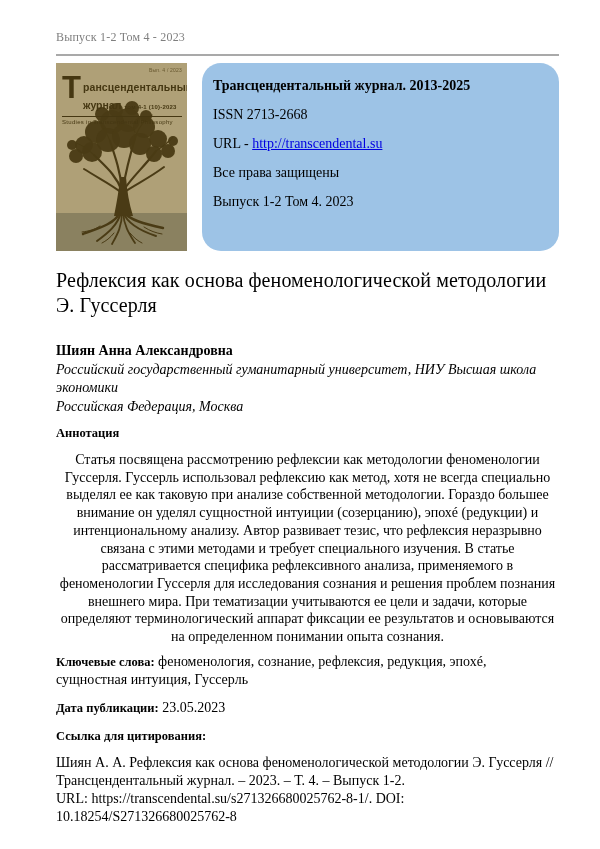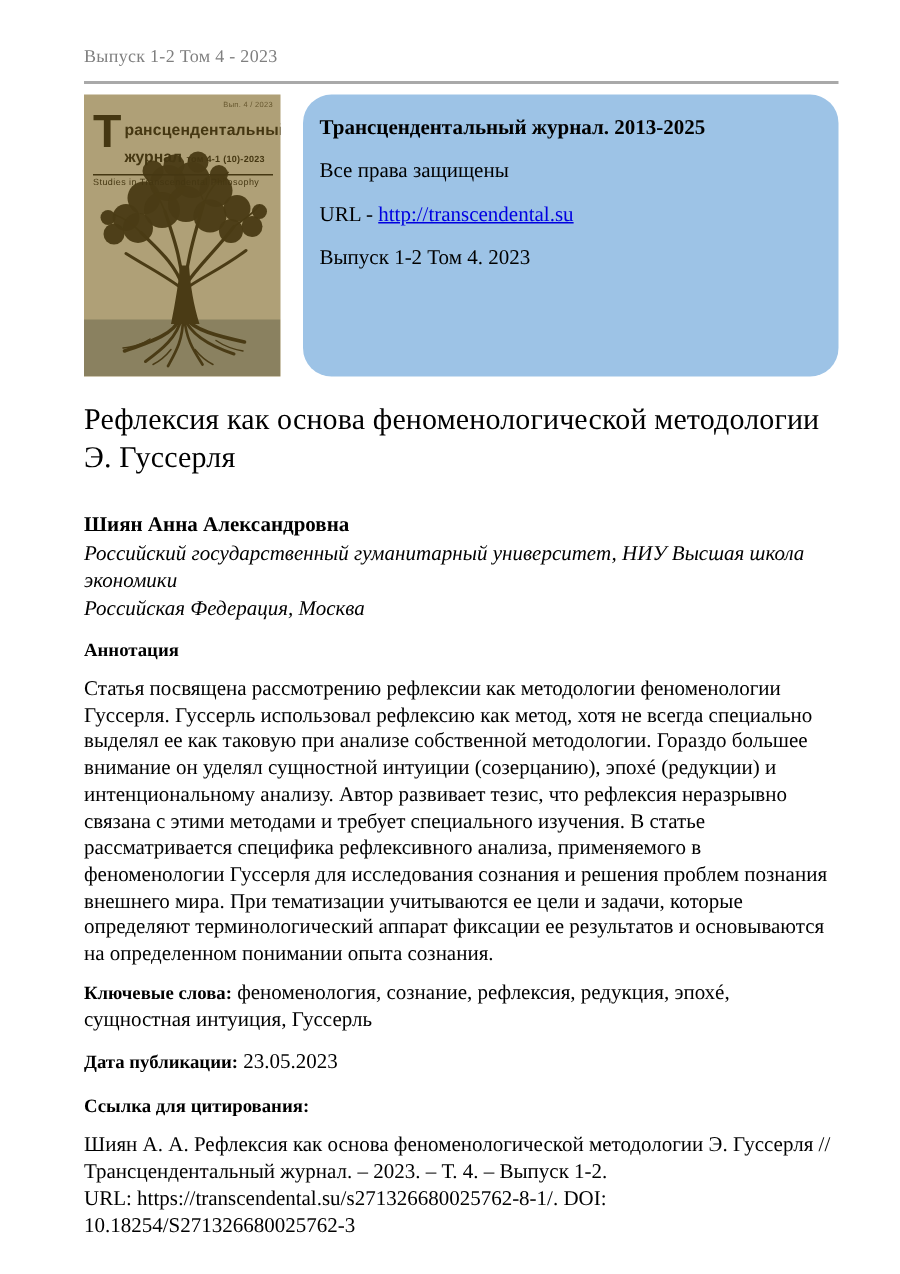--- a/index.html
+++ b/index.html
@@ -50,21 +50,21 @@
   
   .article-title {
     margin-top: 17px; width: 503px;
     font-size: 20px; font-weight: normal; line-height: 25px; letter-spacing: 0.1px;
   }
   .author-block { margin-top: 24px; width: 503px; font-size: 14px; line-height: 18.5px; }
   .author-name { font-weight: bold; }
   .affiliation { font-style: italic; white-space: pre-line; }
 
   .section-label { margin-top: 10px; font-size: 12.5px; font-weight: bold; }
-  .abstract { margin-top: 10px; width: 503px; font-size: 14px; line-height: 17.7px; text-align: left; }
+  .abstract { margin-top: 10px; width: 503px; font-size: 14px; line-height: 17.7px; text-align: center; }
 
   .keywords { margin-top: 7px; width: 503px; font-size: 14px; line-height: 18.5px; }
   .inline-label { font-size: 12.5px; font-weight: bold; }
 
   .pubdate { margin-top: 10px; font-size: 14px; }
   .citation-label { margin-top: 13px; font-size: 12.5px; font-weight: bold; }
   .citation { margin-top: 10px; width: 503px; font-size: 14px; line-height: 18.2px; white-space: pre-line; }
 </style>
 </head>
 <body>
@@ -139,22 +139,23 @@
               <span class="cover-issue">том 4-1 (10)-2023</span></span>
           </span>
         </div>
         <div class="cover-rule"></div>
         <div class="cover-sub">Studies in Transcendental Philosophy</div>
       </div>
     </div>
 
     <div class="info-box">
       <div class="row info-title">Трансцендентальный журнал. 2013-2025</div>
+      <div class="row">ISSN 2713-2668</div>
+      <div class="row"><span>URL - </span><a class="info-link">http://transcendental.su</a></div>
       <div class="row">Все права защищены</div>
-      <div class="row"><span>URL - </span><a class="info-link">http://transcendental.su</a></div>
       <div class="row">Выпуск 1-2 Том 4. 2023</div>
     </div>
   </div>
 
   <h1 class="article-title">Рефлексия как основа феноменологической методологии Э. Гуссерля</h1>
 
   <div class="author-block">
     <div class="author-name">Шиян Анна Александровна</div>
     <div class="affiliation">Российский государственный гуманитарный университет, НИУ Высшая школа
 экономики
@@ -163,15 +164,15 @@
 
   <div class="section-label">Аннотация</div>
   <p class="abstract">Статья посвящена рассмотрению рефлексии как методологии феноменологии Гуссерля. Гуссерль использовал рефлексию как метод, хотя не всегда специально выделял ее как таковую при анализе собственной методологии. Гораздо большее внимание он уделял сущностной интуиции (созерцанию), эпохé (редукции) и интенциональному анализу. Автор развивает тезис, что рефлексия неразрывно связана с этими методами и требует специального изучения. В статье рассматривается специфика рефлексивного анализа, применяемого в феноменологии Гуссерля для исследования сознания и решения проблем познания внешнего мира. При тематизации учитываются ее цели и задачи, которые определяют терминологический аппарат фиксации ее результатов и основываются на определенном понимании опыта сознания.</p>
 
   <p class="keywords"><span class="inline-label">Ключевые слова:</span><span> феноменология, сознание, рефлексия, редукция, эпохé, сущностная интуиция, Гуссерль</span></p>
 
   <p class="pubdate"><span class="inline-label">Дата публикации:</span><span> 23.05.2023</span></p>
 
   <div class="citation-label">Ссылка для цитирования:</div>
   <p class="citation">Шиян А. А. Рефлексия как основа феноменологической методологии Э. Гуссерля // Трансцендентальный журнал. – 2023. – Т. 4. – Выпуск 1-2.
-URL: https://transcendental.su/s271326680025762-8-1/. DOI: 10.18254/S271326680025762-3</p>
+URL: https://transcendental.su/s271326680025762-8-1/. DOI: 10.18254/S271326680025762-8</p>
 
 </div>
 
 </body></html>

